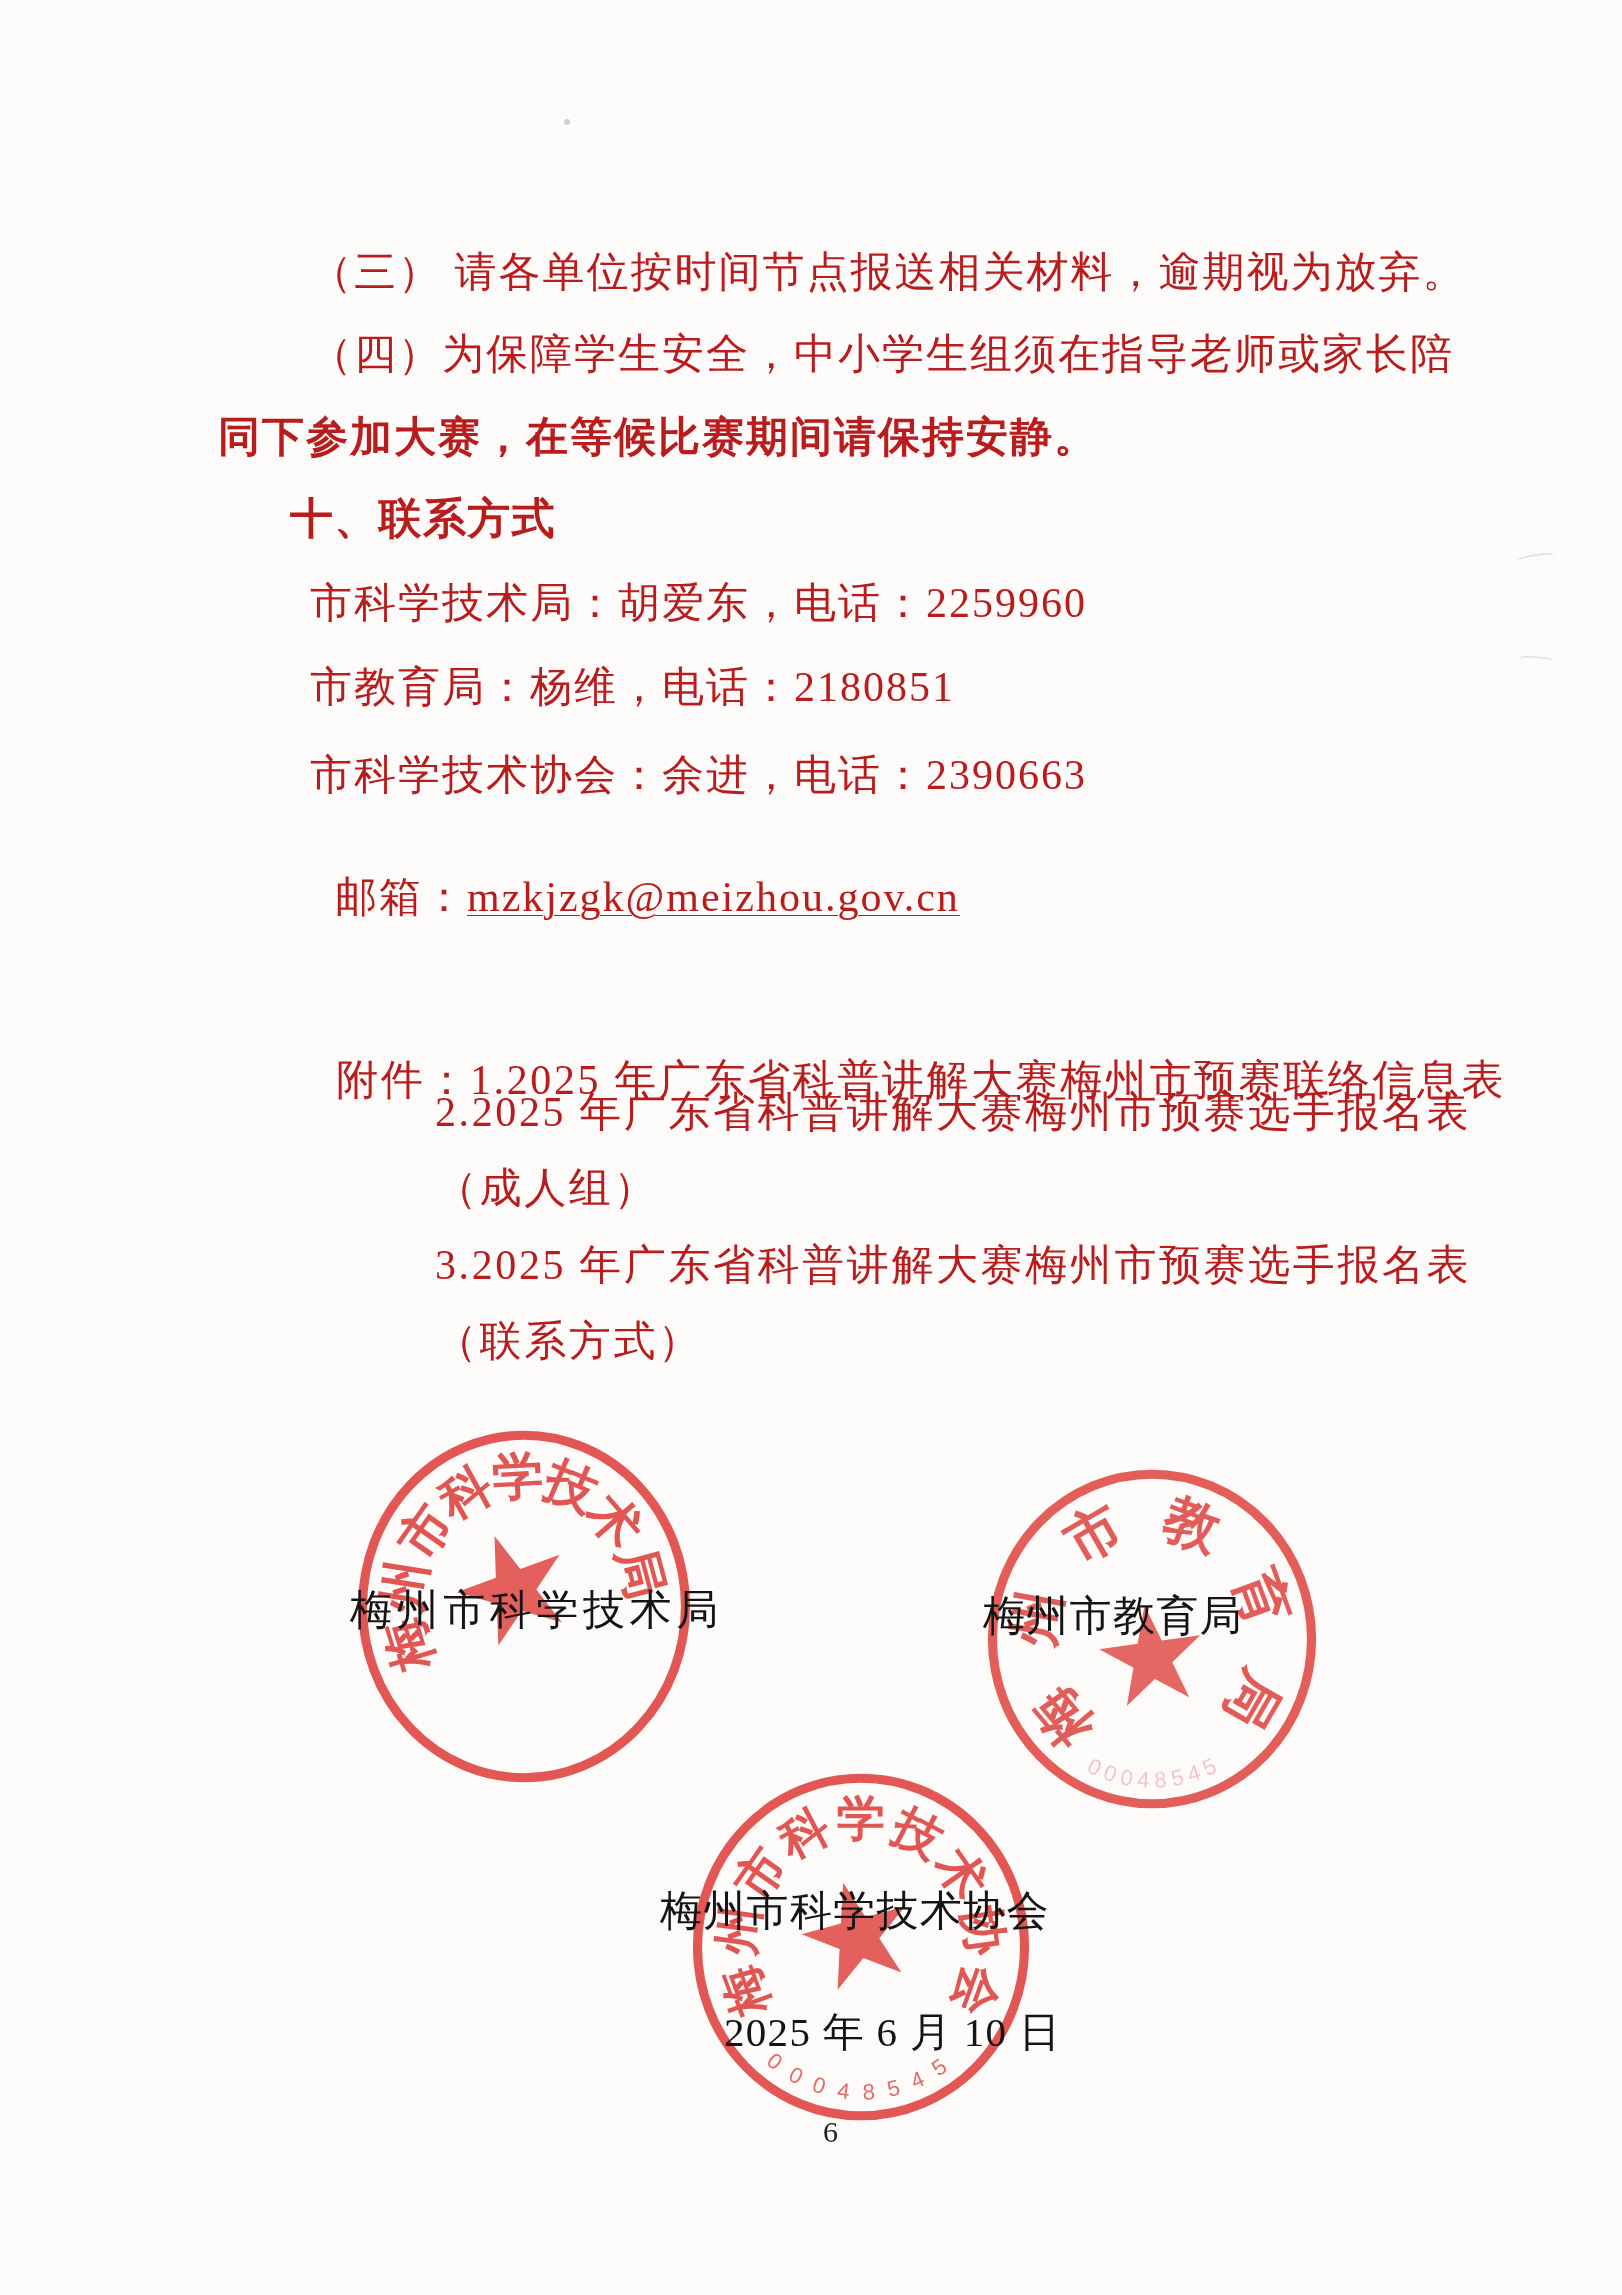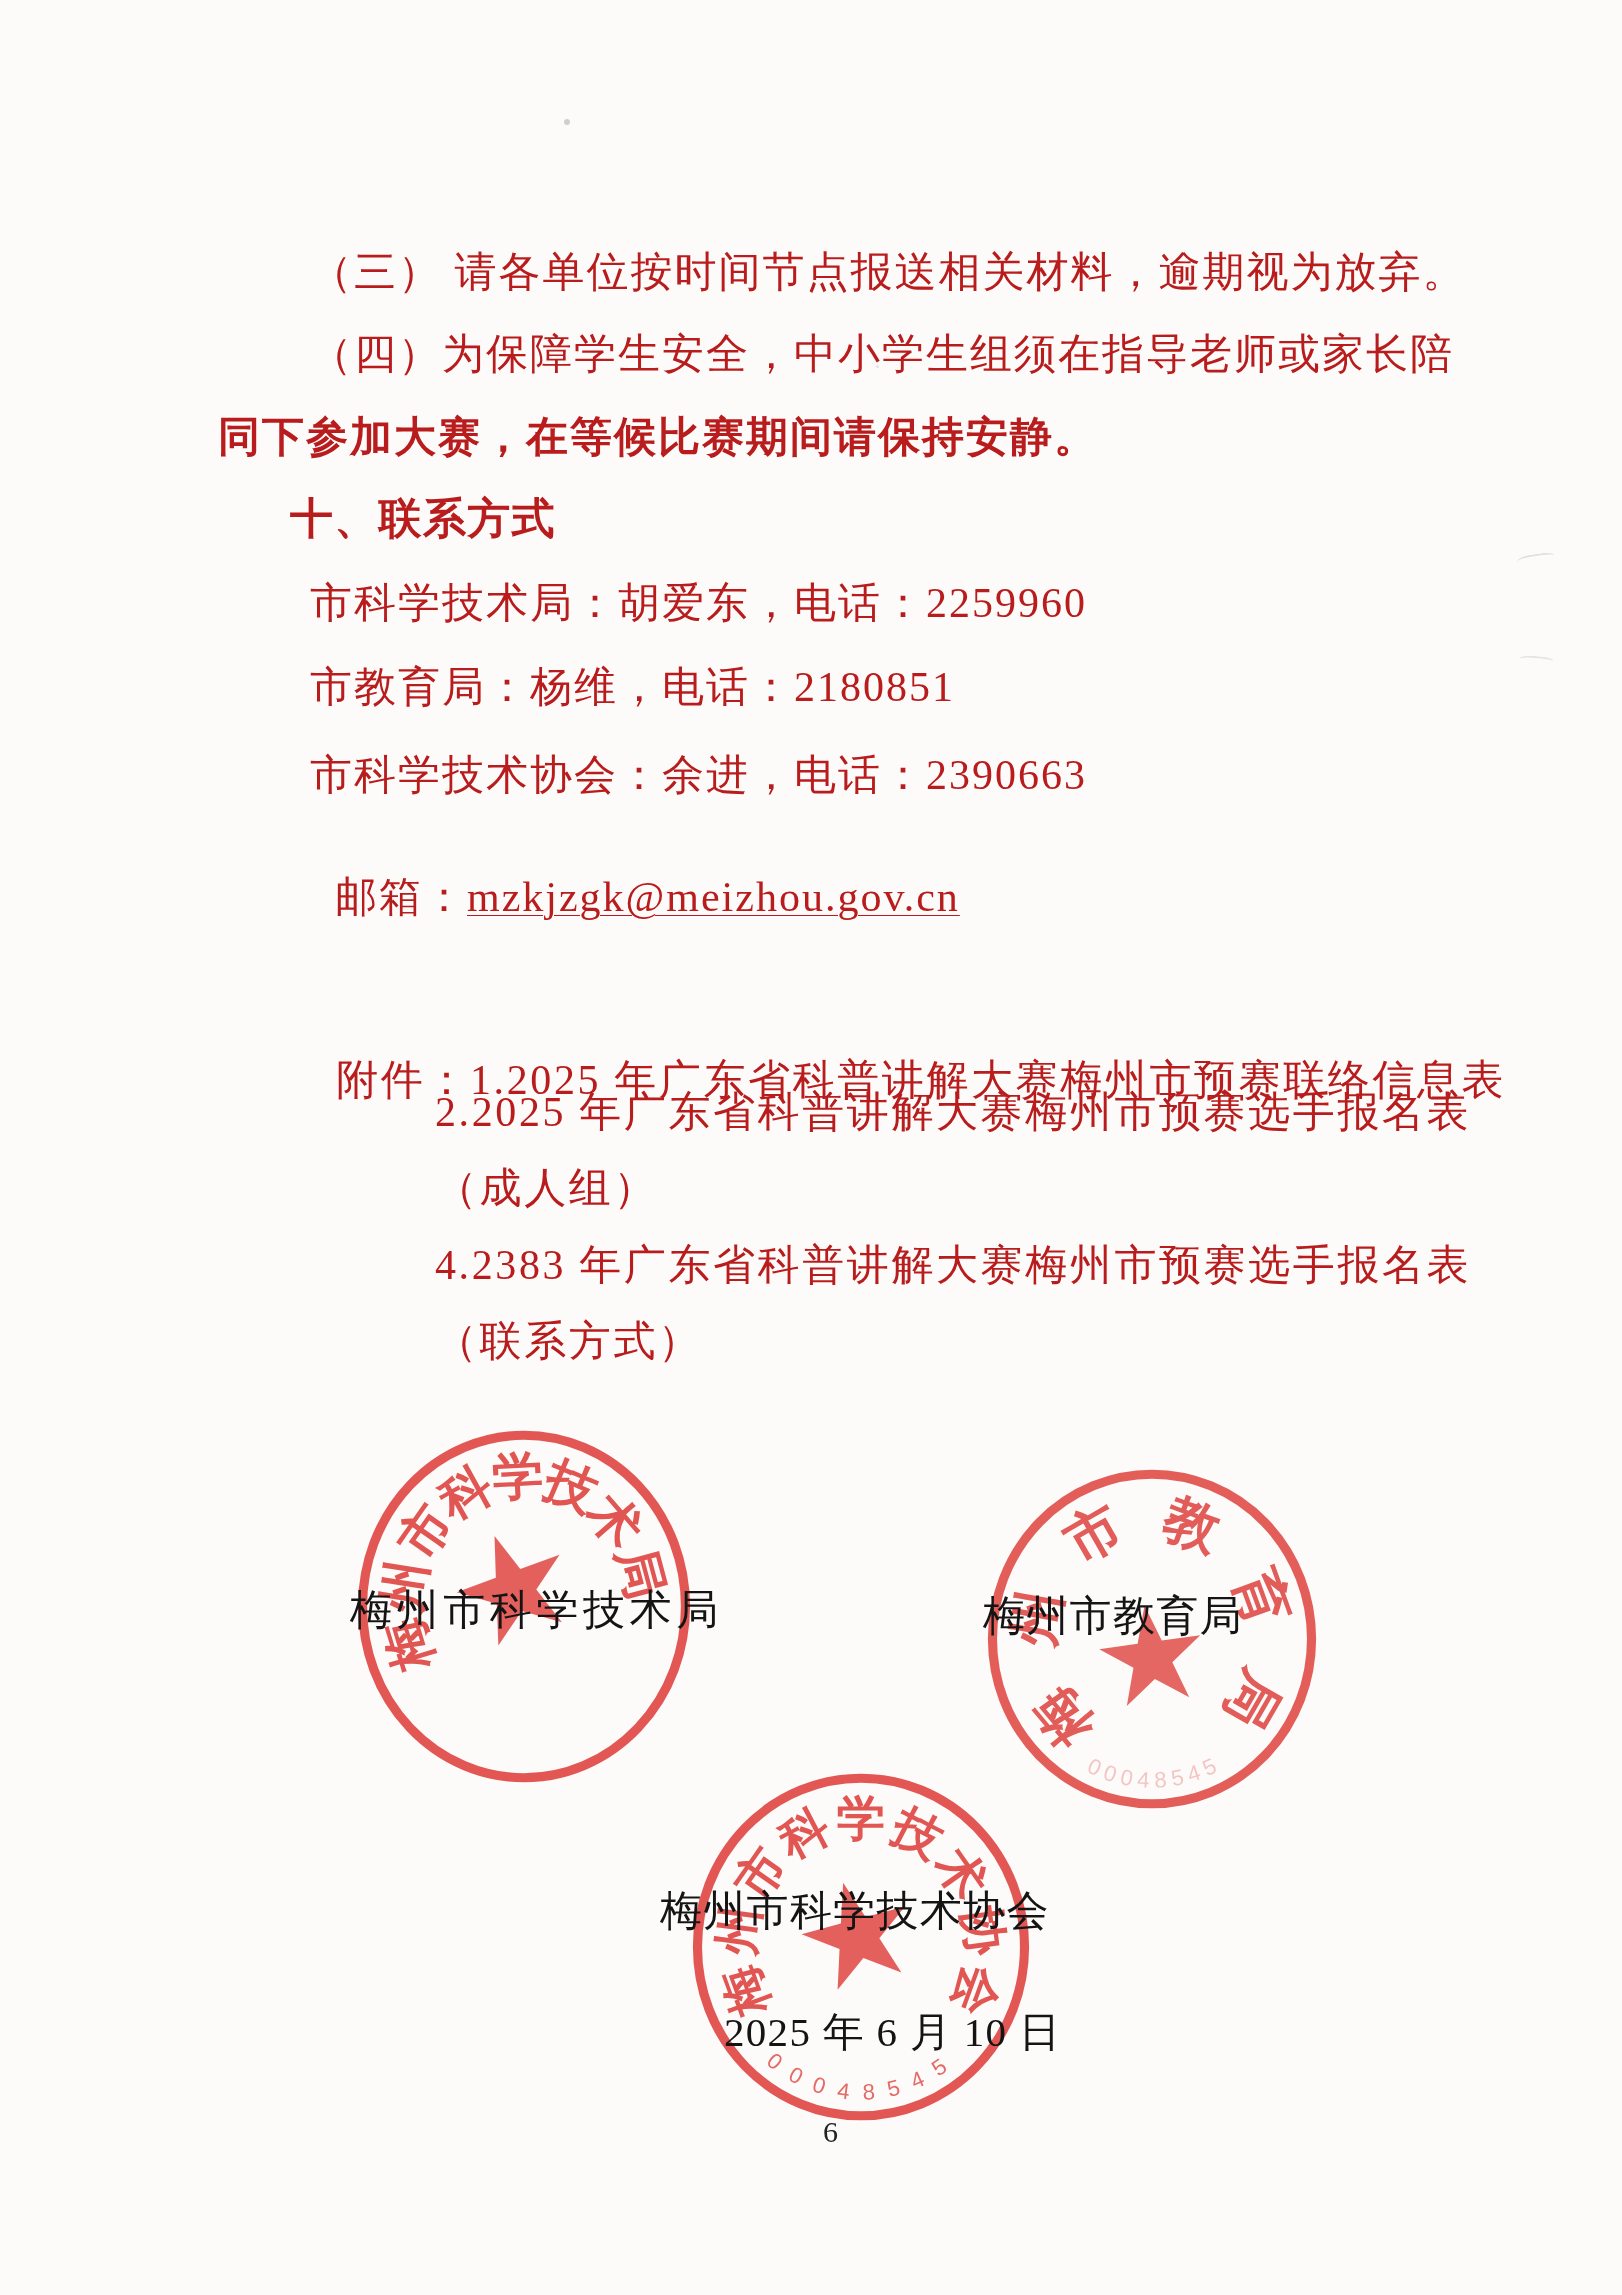--- a/index.html
+++ b/index.html
@@ -57,21 +57,21 @@
 </div>
 
 <div class="t att" style="left:310px;top:1013px;">
   <span>附件：</span><span>1.2025 年广东省科普讲解大赛梅州市预赛联络信息表</span>
 </div>
 
 <div class="t att" style="left:435px;top:1090px;">2.2025 年广东省科普讲解大赛梅州市预赛选手报名表</div>
 
 <div class="t att" style="left:435px;top:1166px;">（成人组）</div>
 
-<div class="t att" style="left:435px;top:1243px;">4.2383 年广东省科普讲解大赛梅州市预赛选手报名表</div>
+<div class="t att" style="left:435px;top:1243px;">3.2025 年广东省科普讲解大赛梅州市预赛选手报名表</div>
 
 <div class="t att" style="left:435px;top:1319px;">（联系方式）</div>
 
 <div id="seal-layer">
     <svg width="368" height="387" viewBox="-281 -296 562 592" style="left: 340px; top: 1413px;">
       <ellipse rx="247" ry="262" fill="none" stroke="#dd3a36" stroke-width="14" opacity="0.85"></ellipse>
       <path d="M0.0,-88.0L19.9,-27.4L83.7,-27.2L32.2,10.5L51.7,71.2L0.0,33.9L-51.7,71.2L-32.2,10.5L-83.7,-27.2L-19.9,-27.4Z" fill="#dd3a36" opacity="0.7999999999999999" transform="translate(-15 -25) rotate(-20)"></path>
       <text transform="translate(-176.0 58.2) rotate(-107)" text-anchor="middle" dominant-baseline="central" font-size="78" font-weight="600" fill="#dd3a36" opacity="0.85" font-family="Liberation Serif, DejaVu Serif, serif">梅</text>
       <text transform="translate(-181.7 -31.1) rotate(-81)" text-anchor="middle" dominant-baseline="central" font-size="78" font-weight="600" fill="#dd3a36" opacity="0.85" font-family="Liberation Serif, DejaVu Serif, serif">州</text>
       <text transform="translate(-150.7 -114.1) rotate(-55)" text-anchor="middle" dominant-baseline="central" font-size="78" font-weight="600" fill="#dd3a36" opacity="0.85" font-family="Liberation Serif, DejaVu Serif, serif">市</text>

